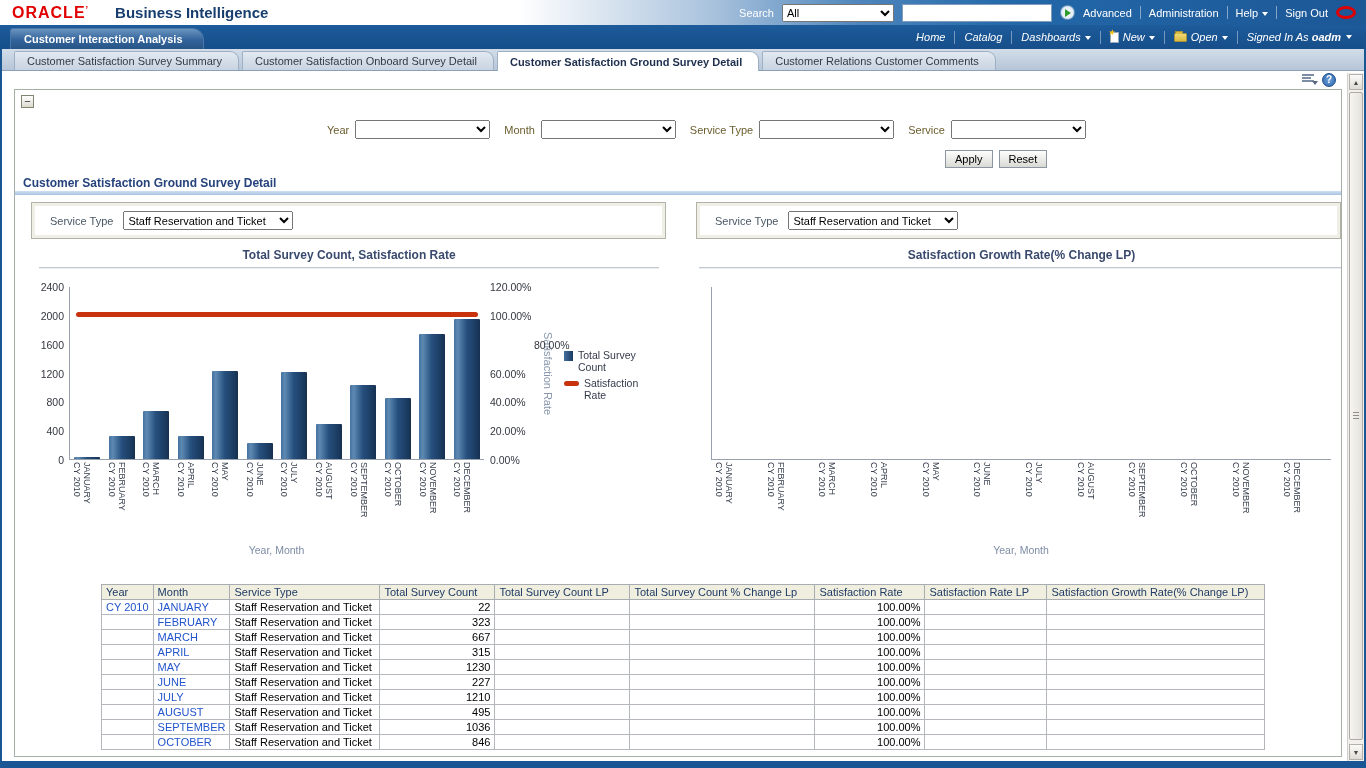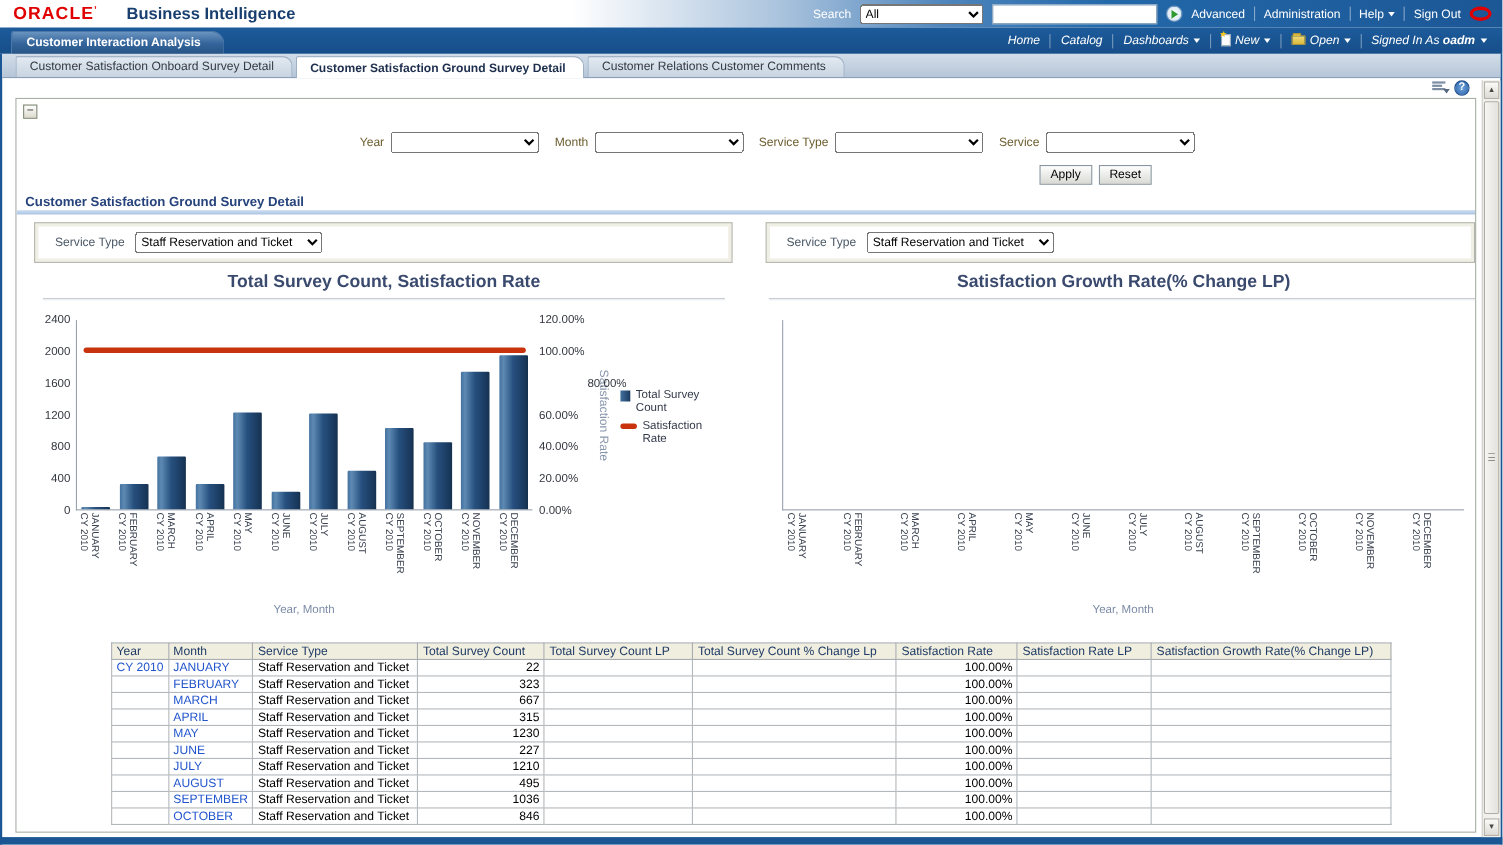--- a/index.html
+++ b/index.html
@@ -86,21 +86,21 @@
     box-shadow:inset 0 0 0 3px #efefe6; display:flex; align-items:center; gap:10px; padding-left:18px; }
   .p-left { left:16px; width:635px; }
   .p-right { left:681px; width:645px; }
   .p-label { color:#4a5866; }
   .p-select { width:170px; height:19px; font-size:11px; }
 
   
   .chart { position:absolute; top:158px; }
   .chart-left { left:24px; width:620px; }
   .chart-right { left:684px; width:645px; }
-  .c-title { text-align:center; color:#3a4a6e; font-weight:bold; font-size:16px; }
+  .c-title { text-align:center; color:#3a4a6e; font-weight:bold; font-size:12px; }
   .c-rule { border-top:1px solid #c2c8d0; border-bottom:1px solid #eceef2; margin:5px 0 18px 0; }
   .c-body { display:flex; }
   .yticks-l { position:relative; width:30px; height:173px; }
   .yticks-l .yt { position:absolute; right:5px; transform:translateY(50%); color:#33373f; font-size:10.5px; }
   .plot { position:relative; width:415px; height:173px; border-left:1px solid #98a2ae; border-bottom:1px solid #98a2ae; }
   .bars { position:absolute; inset:0; display:flex; align-items:flex-end; justify-content:space-around; }
   .bar { width:26px; background:linear-gradient(90deg,#44719f 0%,#5d8ab3 14%,#27507f 48%,#1a3a5f 86%,#16314f 100%);
     border-radius:1px 1px 0 0; }
   .rate-line { position:absolute; left:6px; right:6px; height:5px; background:#c8330e; border-radius:3px; }
   .yticks-r { position:relative; width:56px; height:173px; }
@@ -180,20 +180,21 @@
     <a><span class="open-icon"></span><span>Open</span><span class="caret"></span></a>
     <span class="hvsep"></span>
     <span><span>Signed In As</span> <span class="user">oadm</span></span>
     <span class="caret" style="margin-left:-4px;"></span>
   </div>
 </div>
 
 <div class="frame">
 
   <div class="subtabs">
+    <div class="stab">Customer Satisfaction Survey Summary</div>
     <div class="stab">Customer Satisfaction Onboard Survey Detail</div>
     <div class="stab active">Customer Satisfaction Ground Survey Detail</div>
     <div class="stab">Customer Relations Customer Comments</div>
   </div>
 
   <div class="toolbar">
     <span class="pgopt">
         <i></i>
         <i></i>
         <i></i>

